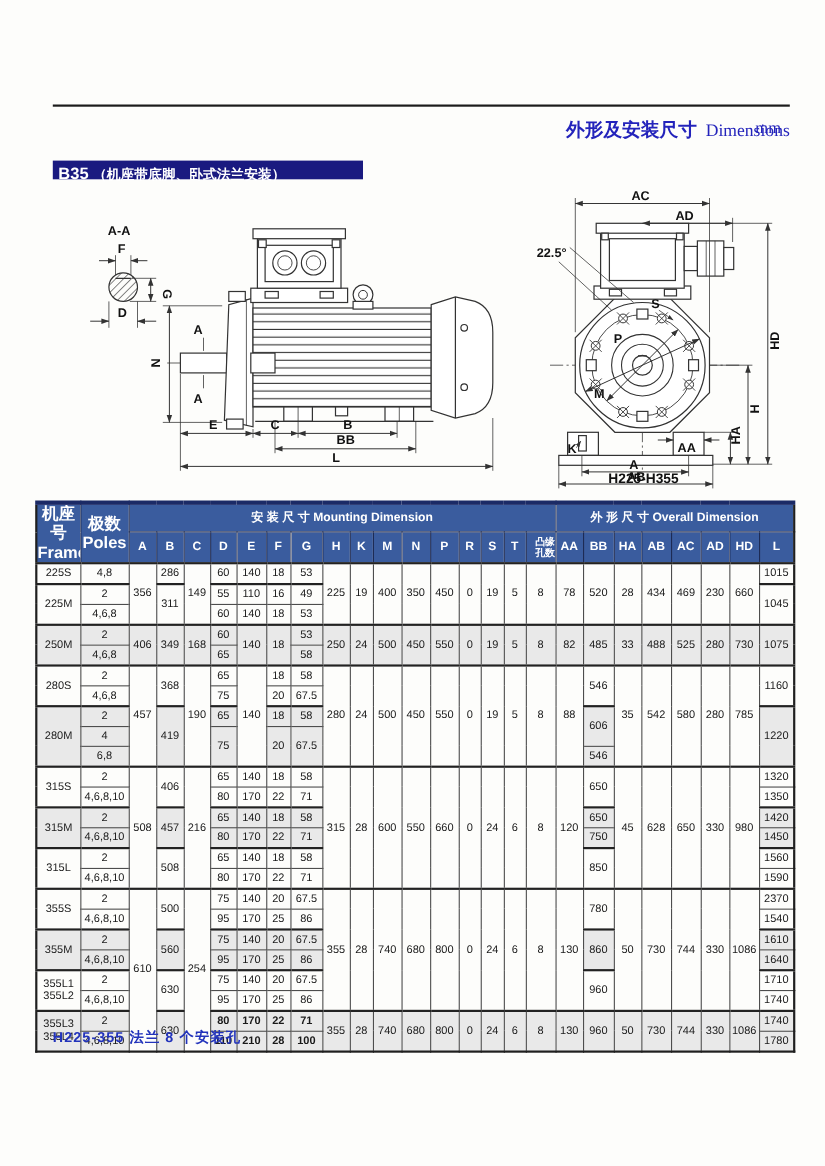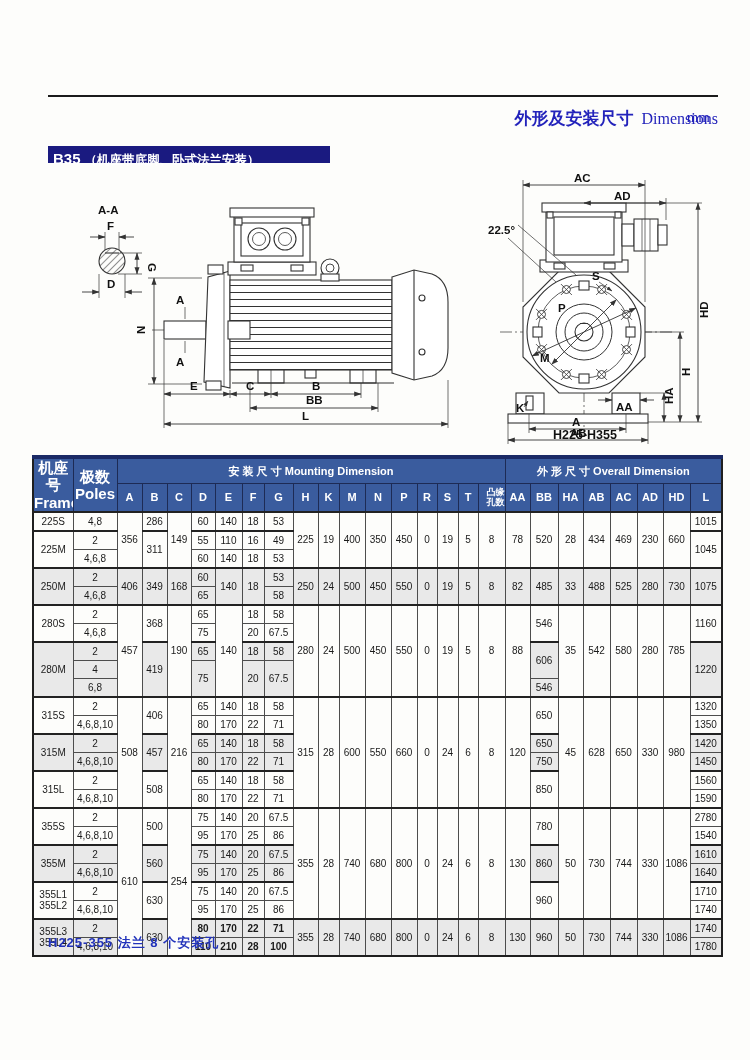--- a/index.html
+++ b/index.html
@@ -570,21 +570,21 @@
             <td rowspan="6">24</td>
             <td rowspan="6">6</td>
             <td rowspan="6">8</td>
             <td rowspan="6">130</td>
             <td rowspan="2">780</td>
             <td rowspan="6">50</td>
             <td rowspan="6">730</td>
             <td rowspan="6">744</td>
             <td rowspan="6">330</td>
             <td rowspan="6">1086</td>
-            <td>2780</td>
+            <td>2370</td>
           </tr>
           <tr>
             <td>4,6,8,10</td>
             <td>95</td>
             <td>170</td>
             <td>25</td>
             <td>86</td>
             <td>1540</td>
           </tr>
           <tr class="grp">

